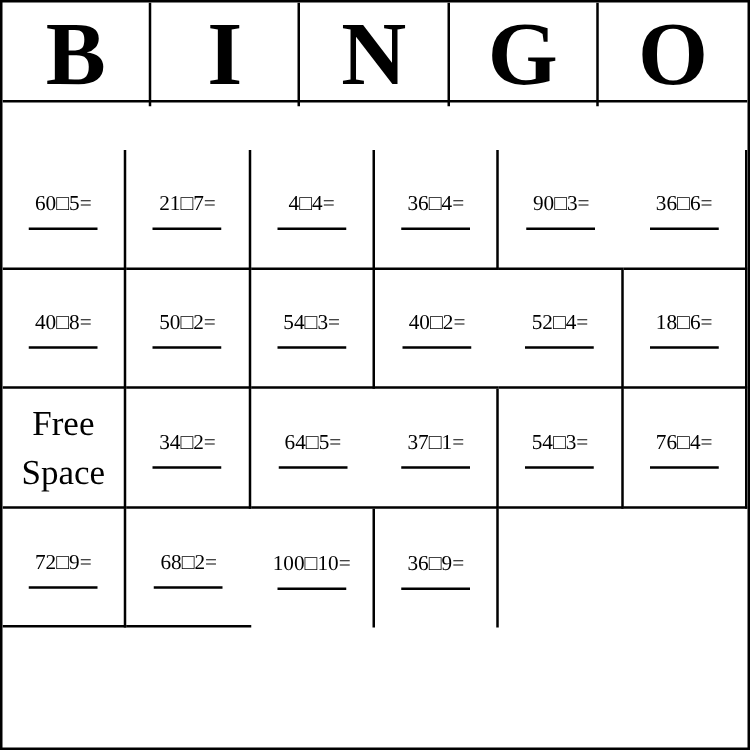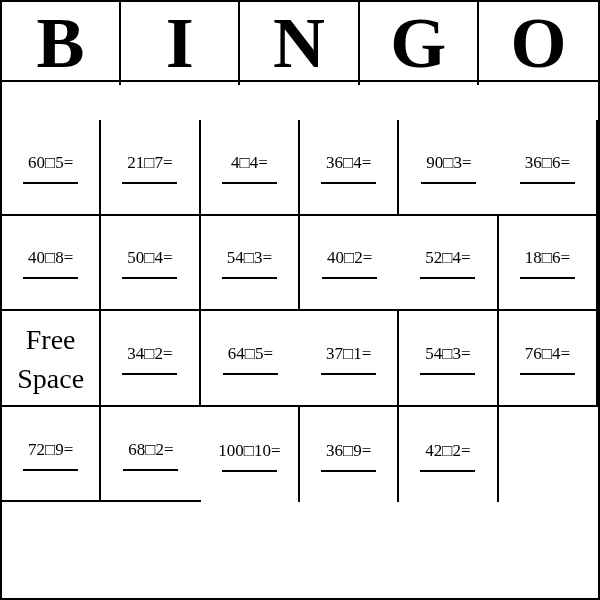--- a/index.html
+++ b/index.html
@@ -105,21 +105,21 @@
     </div>
     <div class="cell">
       <div class="cell-expr">36□6=</div>
       <div class="cell-line"></div>
     </div>
     <div class="cell">
       <div class="cell-expr">40□8=</div>
       <div class="cell-line"></div>
     </div>
     <div class="cell">
-      <div class="cell-expr">50□4=</div>
+      <div class="cell-expr">50□2=</div>
       <div class="cell-line"></div>
     </div>
     <div class="cell">
       <div class="cell-expr">54□3=</div>
       <div class="cell-line"></div>
     </div>
     <div class="cell">
       <div class="cell-expr">40□2=</div>
       <div class="cell-line"></div>
     </div>
@@ -163,17 +163,13 @@
       <div class="cell-line"></div>
     </div>
     <div class="cell">
       <div class="cell-expr">100□10=</div>
       <div class="cell-line"></div>
     </div>
     <div class="cell">
       <div class="cell-expr">36□9=</div>
       <div class="cell-line"></div>
     </div>
-    <div class="cell">
-      <div class="cell-expr">42□2=</div>
-      <div class="cell-line"></div>
-    </div>
   </div>
 
 </body></html>

